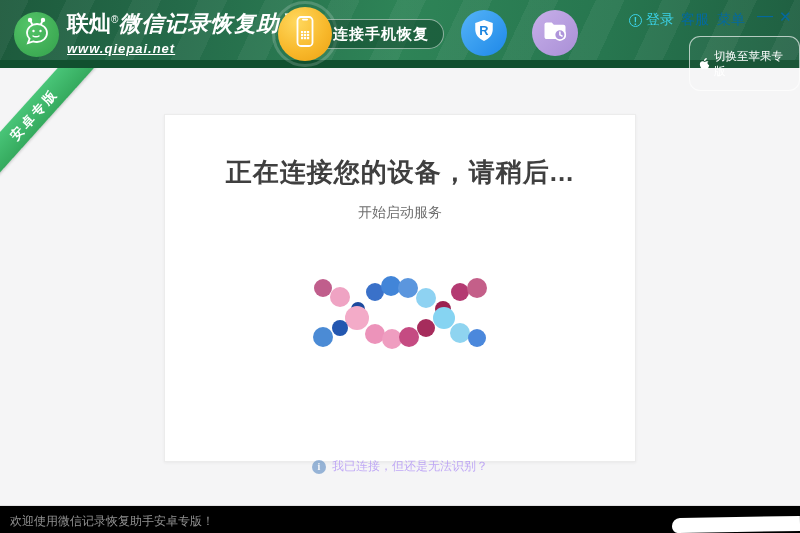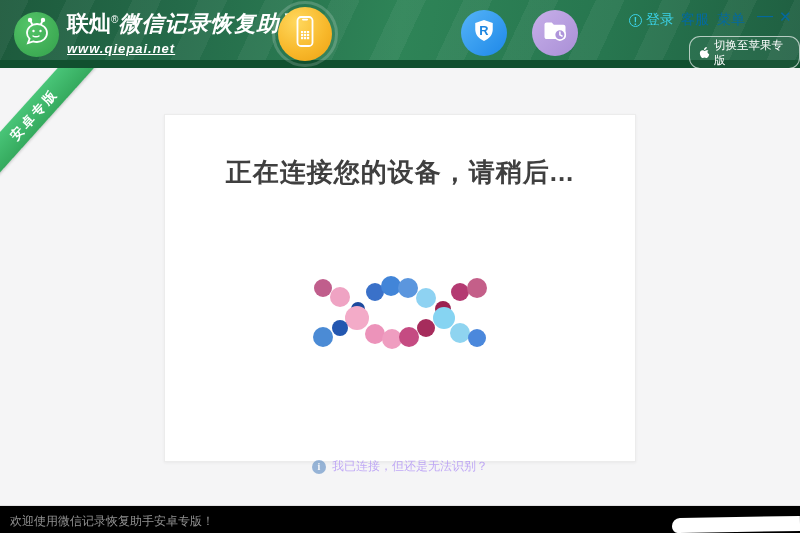--- a/index.html
+++ b/index.html
@@ -38,21 +38,21 @@
 
   .top-link{position:absolute;top:11px;z-index:6;color:#0369a1;font-size:14px;cursor:pointer;white-space:nowrap;}
   .login-group{left:629px;color:#3bd2e8;display:flex;align-items:center;gap:4px;}
   .login-ic{display:inline-block;width:13px;height:13px;border:1.5px solid #3bd2e8;border-radius:50%;
     font-size:10px;line-height:13px;text-align:center;font-weight:bold;box-sizing:border-box;}
   .lnk-support{left:681px;}
   .lnk-menu{left:717px;}
   .win-min{left:757px;top:7px;font-size:16px;}
   .win-close{left:779px;top:8px;font-size:15px;}
 
-  .switch-btn{position:absolute;left:689px;top:36px;height:21px;padding:5px 9px;z-index:8;
+  .switch-btn{position:absolute;left:689px;top:36px;height:21px;padding:16px 9px;z-index:8;
     border:1px solid rgba(255,255,255,.65);border-radius:11px;display:flex;align-items:center;gap:4px;
     color:#fff;font-size:11.5px;cursor:pointer;background:rgba(255,255,255,.04);}
 
   
   .content{position:absolute;left:0;top:68px;width:800px;height:437px;background:#f5f5f6;overflow:hidden;}
   .ribbon{position:absolute;left:-46px;top:33px;width:160px;height:27px;z-index:3;
     background:linear-gradient(#49c578,#35aa5e);transform:rotate(-48deg);
     display:flex;align-items:center;justify-content:center;box-shadow:0 1px 3px rgba(0,0,0,.2);}
   .ribbon span{color:#fff;font-size:13px;font-weight:bold;letter-spacing:3px;}
 
@@ -100,20 +100,23 @@
     </span>
   </div>
   <div class="logo-text">
     <div class="brand-line">
       <span>联灿</span><span class="brand-reg">®</span><span class="brand-product">微信记录恢复助手</span>
     </div>
     <div class="logo-url">www.qiepai.net</div>
   </div>
 
   <div class="connect-halo"></div>
+  <div class="connect-pill">
+    <span>连接手机恢复</span>
+  </div>
   <div class="connect-circle">
     <span>
       <svg width="24" height="36" viewBox="0 0 24 36" fill="none">
         <rect x="4.5" y="3" width="15" height="29" rx="3.5" stroke="#fff" stroke-width="1.8"></rect>
         <rect x="9" y="4.8" width="6" height="1.6" rx="0.8" fill="#fff"></rect>
         <g fill="#fff">
           <rect x="8" y="17" width="2.2" height="2.2"></rect>
             <rect x="11" y="17" width="2.2" height="2.2"></rect>
             <rect x="14" y="17" width="2.2" height="2.2"></rect>
           <rect x="8" y="20" width="2.2" height="2.2"></rect>
@@ -164,20 +167,21 @@
     <span>切换至苹果专版</span>
   </div>
 
   <div class="content">
     <div class="ribbon">
       <span>安卓专版</span>
     </div>
 
     <div class="card">
       <h1 class="card-heading">正在连接您的设备，请稍后...</h1>
+      <div class="card-status">开始启动服务</div>
       <div class="dots-box" id="dots">
           <div class="dot" style="left: 9px; top: 14px; height: 18px; width: 18px; background: rgb(192, 94, 140);"></div>
           <div class="dot" style="left: 25px; top: 22px; height: 20px; width: 20px; background: rgb(239, 163, 195);"></div>
           <div class="dot" style="left: 46px; top: 37px; height: 14px; width: 14px; background: rgb(28, 74, 158);"></div>
           <div class="dot" style="left: 40px; top: 41px; height: 24px; width: 24px; background: rgb(243, 171, 200);"></div>
           <div class="dot" style="left: 27px; top: 55px; height: 16px; width: 16px; background: rgb(35, 87, 176);"></div>
           <div class="dot" style="left: 8px; top: 62px; height: 20px; width: 20px; background: rgb(75, 139, 213);"></div>
           <div class="dot" style="left: 61px; top: 18px; height: 18px; width: 18px; background: rgb(58, 113, 201);"></div>
           <div class="dot" style="left: 76px; top: 11px; height: 20px; width: 20px; background: rgb(66, 133, 216);"></div>
           <div class="dot" style="left: 93px; top: 13px; height: 20px; width: 20px; background: rgb(91, 150, 222);"></div>

